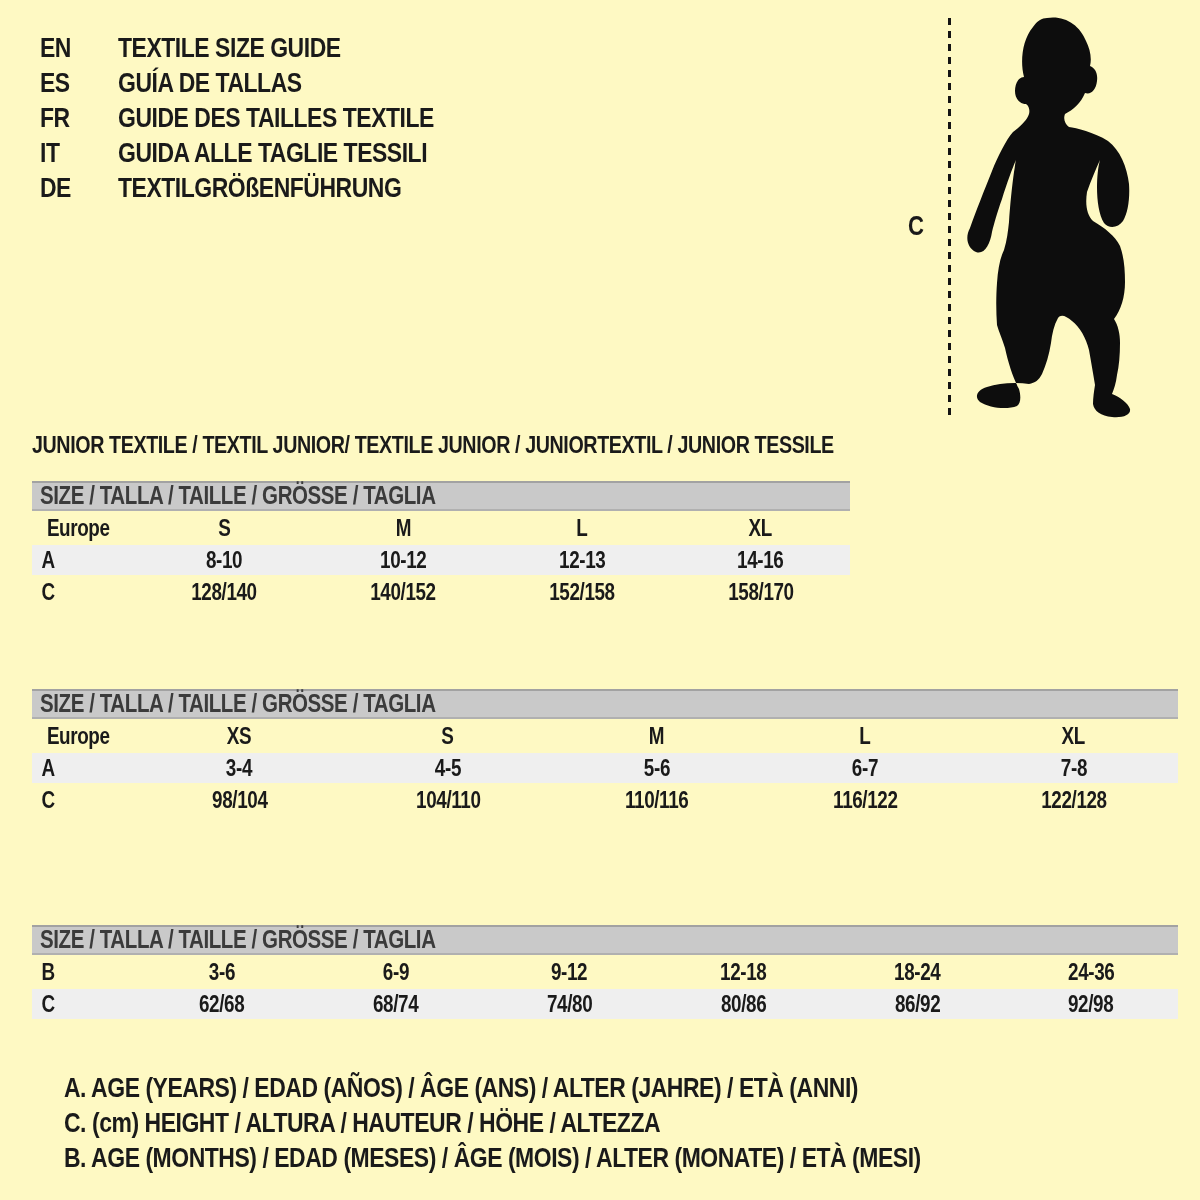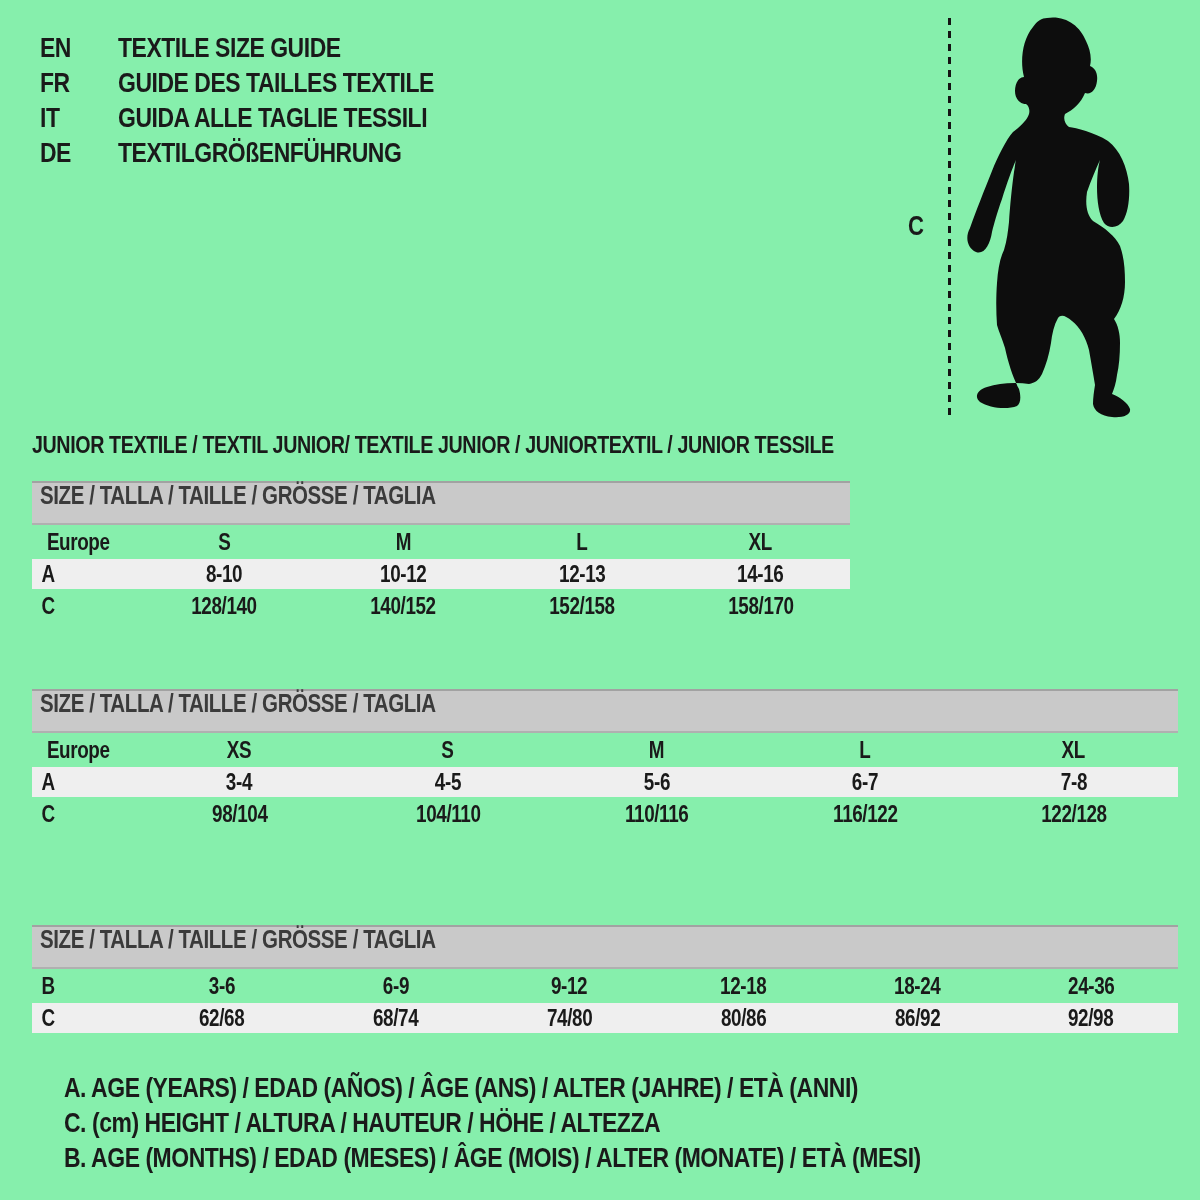--- a/index.html
+++ b/index.html
@@ -1,17 +1,17 @@
 <!DOCTYPE html>
 <html><head>
 <meta charset="utf-8">
 <style>
   html,body{margin:0;padding:0;background:#ffffff;}
   .canvas{
-    position:relative;width:1200px;height:1200px;background:#86efac;
+    position:relative;width:1200px;height:1200px;background:#fef9c3;
     font-family:"Liberation Sans","DejaVu Sans",sans-serif;
     font-weight:bold;color:#1a1a1a;overflow:hidden;
   }
   .cond{display:inline-block;transform:scaleX(0.82);transform-origin:left center;
         white-space:nowrap;letter-spacing:-0.02em;}
   .cell .cond{transform-origin:center center;}
 
   
   .lang-block{position:absolute;left:40px;top:30px;}
   .lang-row{display:flex;height:35px;align-items:center;font-size:28px;}
@@ -25,41 +25,45 @@
 
   
   .sec-title{position:absolute;left:32px;height:26px;line-height:26px;font-size:24px;}
   .sub{font-size:14px;letter-spacing:0;}
 
   
   .tbl{position:absolute;left:32px;}
   .tbl.junior{top:481px;width:818px;}
   .tbl.kids{top:689px;width:1146px;}
   .tbl.babies{top:925px;width:1146px;}
-  .band{height:44px;box-sizing:border-box;background:#c9c9c9;
+  .band{height:30px;box-sizing:border-box;background:#c9c9c9;
     border-top:2px solid #a2a2a2;border-bottom:2px solid #b0b0b0;
     line-height:25px;padding-left:8px;font-size:25px;color:#3b3b3b;}
   .row{display:flex;height:30px;margin-top:2px;align-items:center;font-size:23px;justify-content:space-between;}
   .row.shaded{background:#efefef;}
   .cell{flex:1;text-align:center;}
   .cell.lab{flex:0 0 103px;text-align:left;padding-left:8px;box-sizing:border-box;}
 
   
   .legend{position:absolute;left:40px;top:1070px;}
   .legend-line{height:35px;line-height:35px;font-size:28px;margin-left:24px;}
 </style>
 </head>
 <body>
 
 <div class="canvas">
 
   <div class="lang-block">
     <div class="lang-row">
       <span class="lang-code"><span class="cond">EN</span></span>
       <span class="lang-title"><span class="cond">TEXTILE SIZE GUIDE</span></span>
+    </div>
+    <div class="lang-row">
+      <span class="lang-code"><span class="cond">ES</span></span>
+      <span class="lang-title"><span class="cond">GUÍA DE TALLAS</span></span>
     </div>
     <div class="lang-row">
       <span class="lang-code"><span class="cond">FR</span></span>
       <span class="lang-title"><span class="cond">GUIDE DES TAILLES TEXTILE</span></span>
     </div>
     <div class="lang-row">
       <span class="lang-code"><span class="cond">IT</span></span>
       <span class="lang-title"><span class="cond">GUIDA ALLE TAGLIE TESSILI</span></span>
     </div>
     <div class="lang-row">

